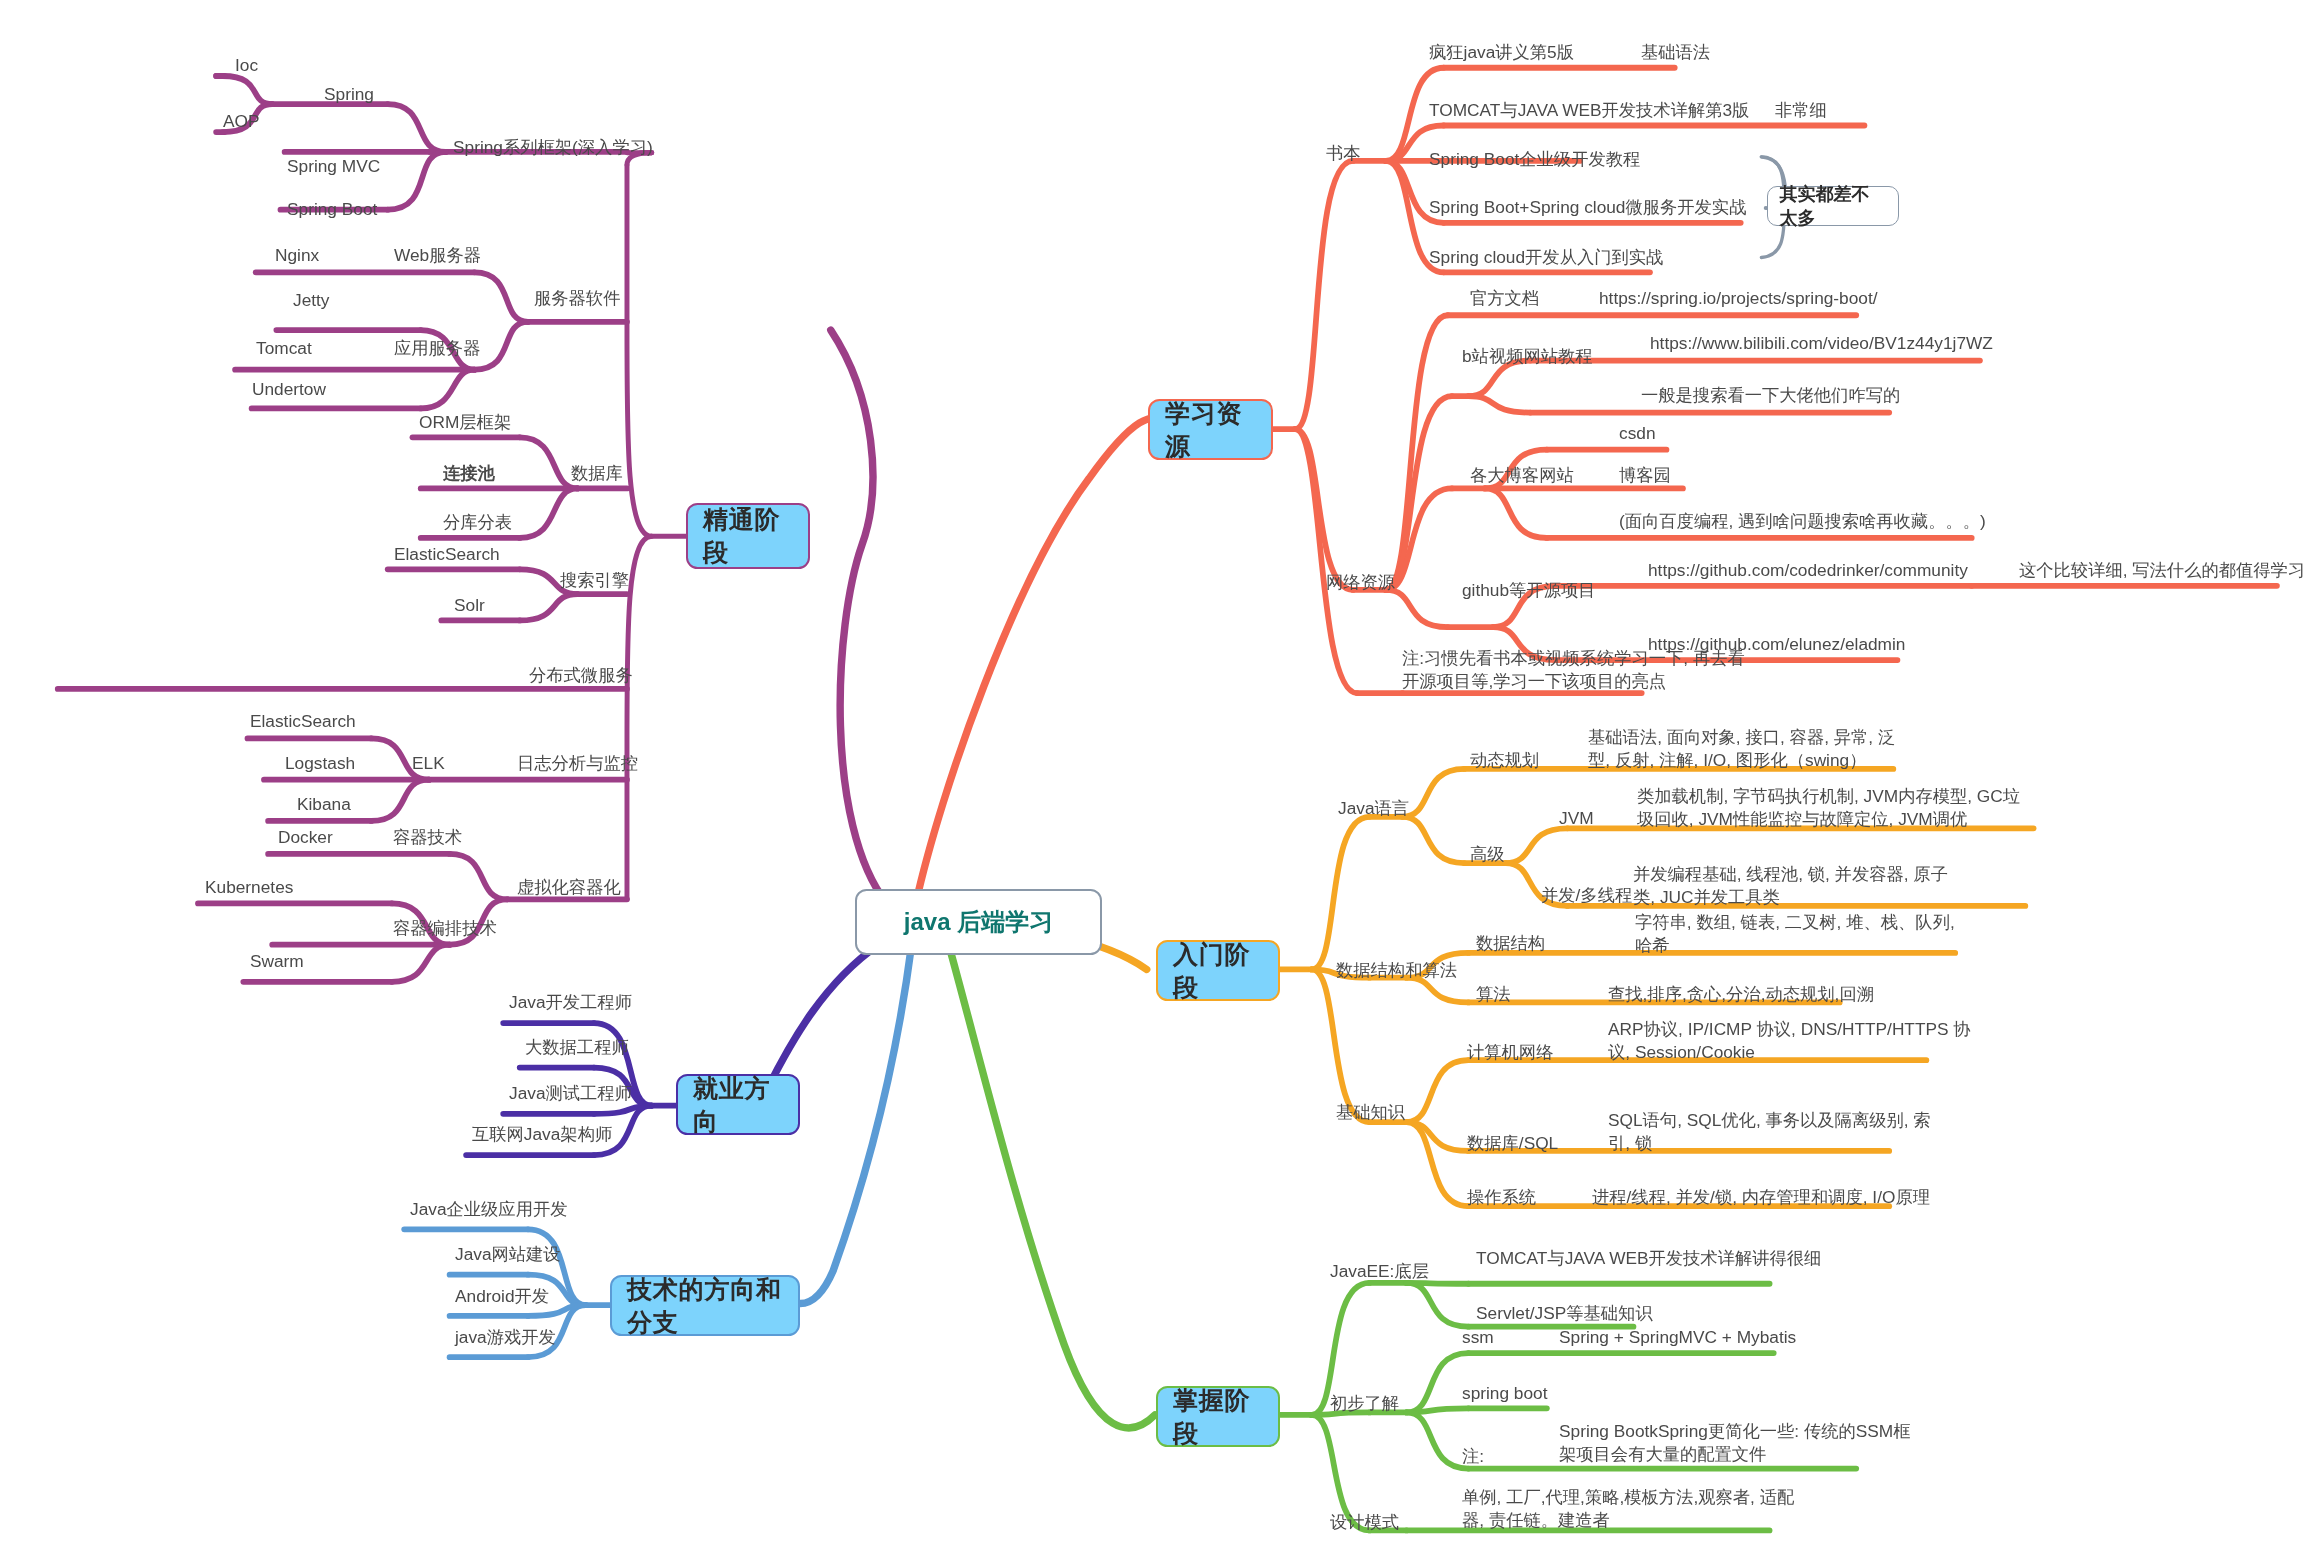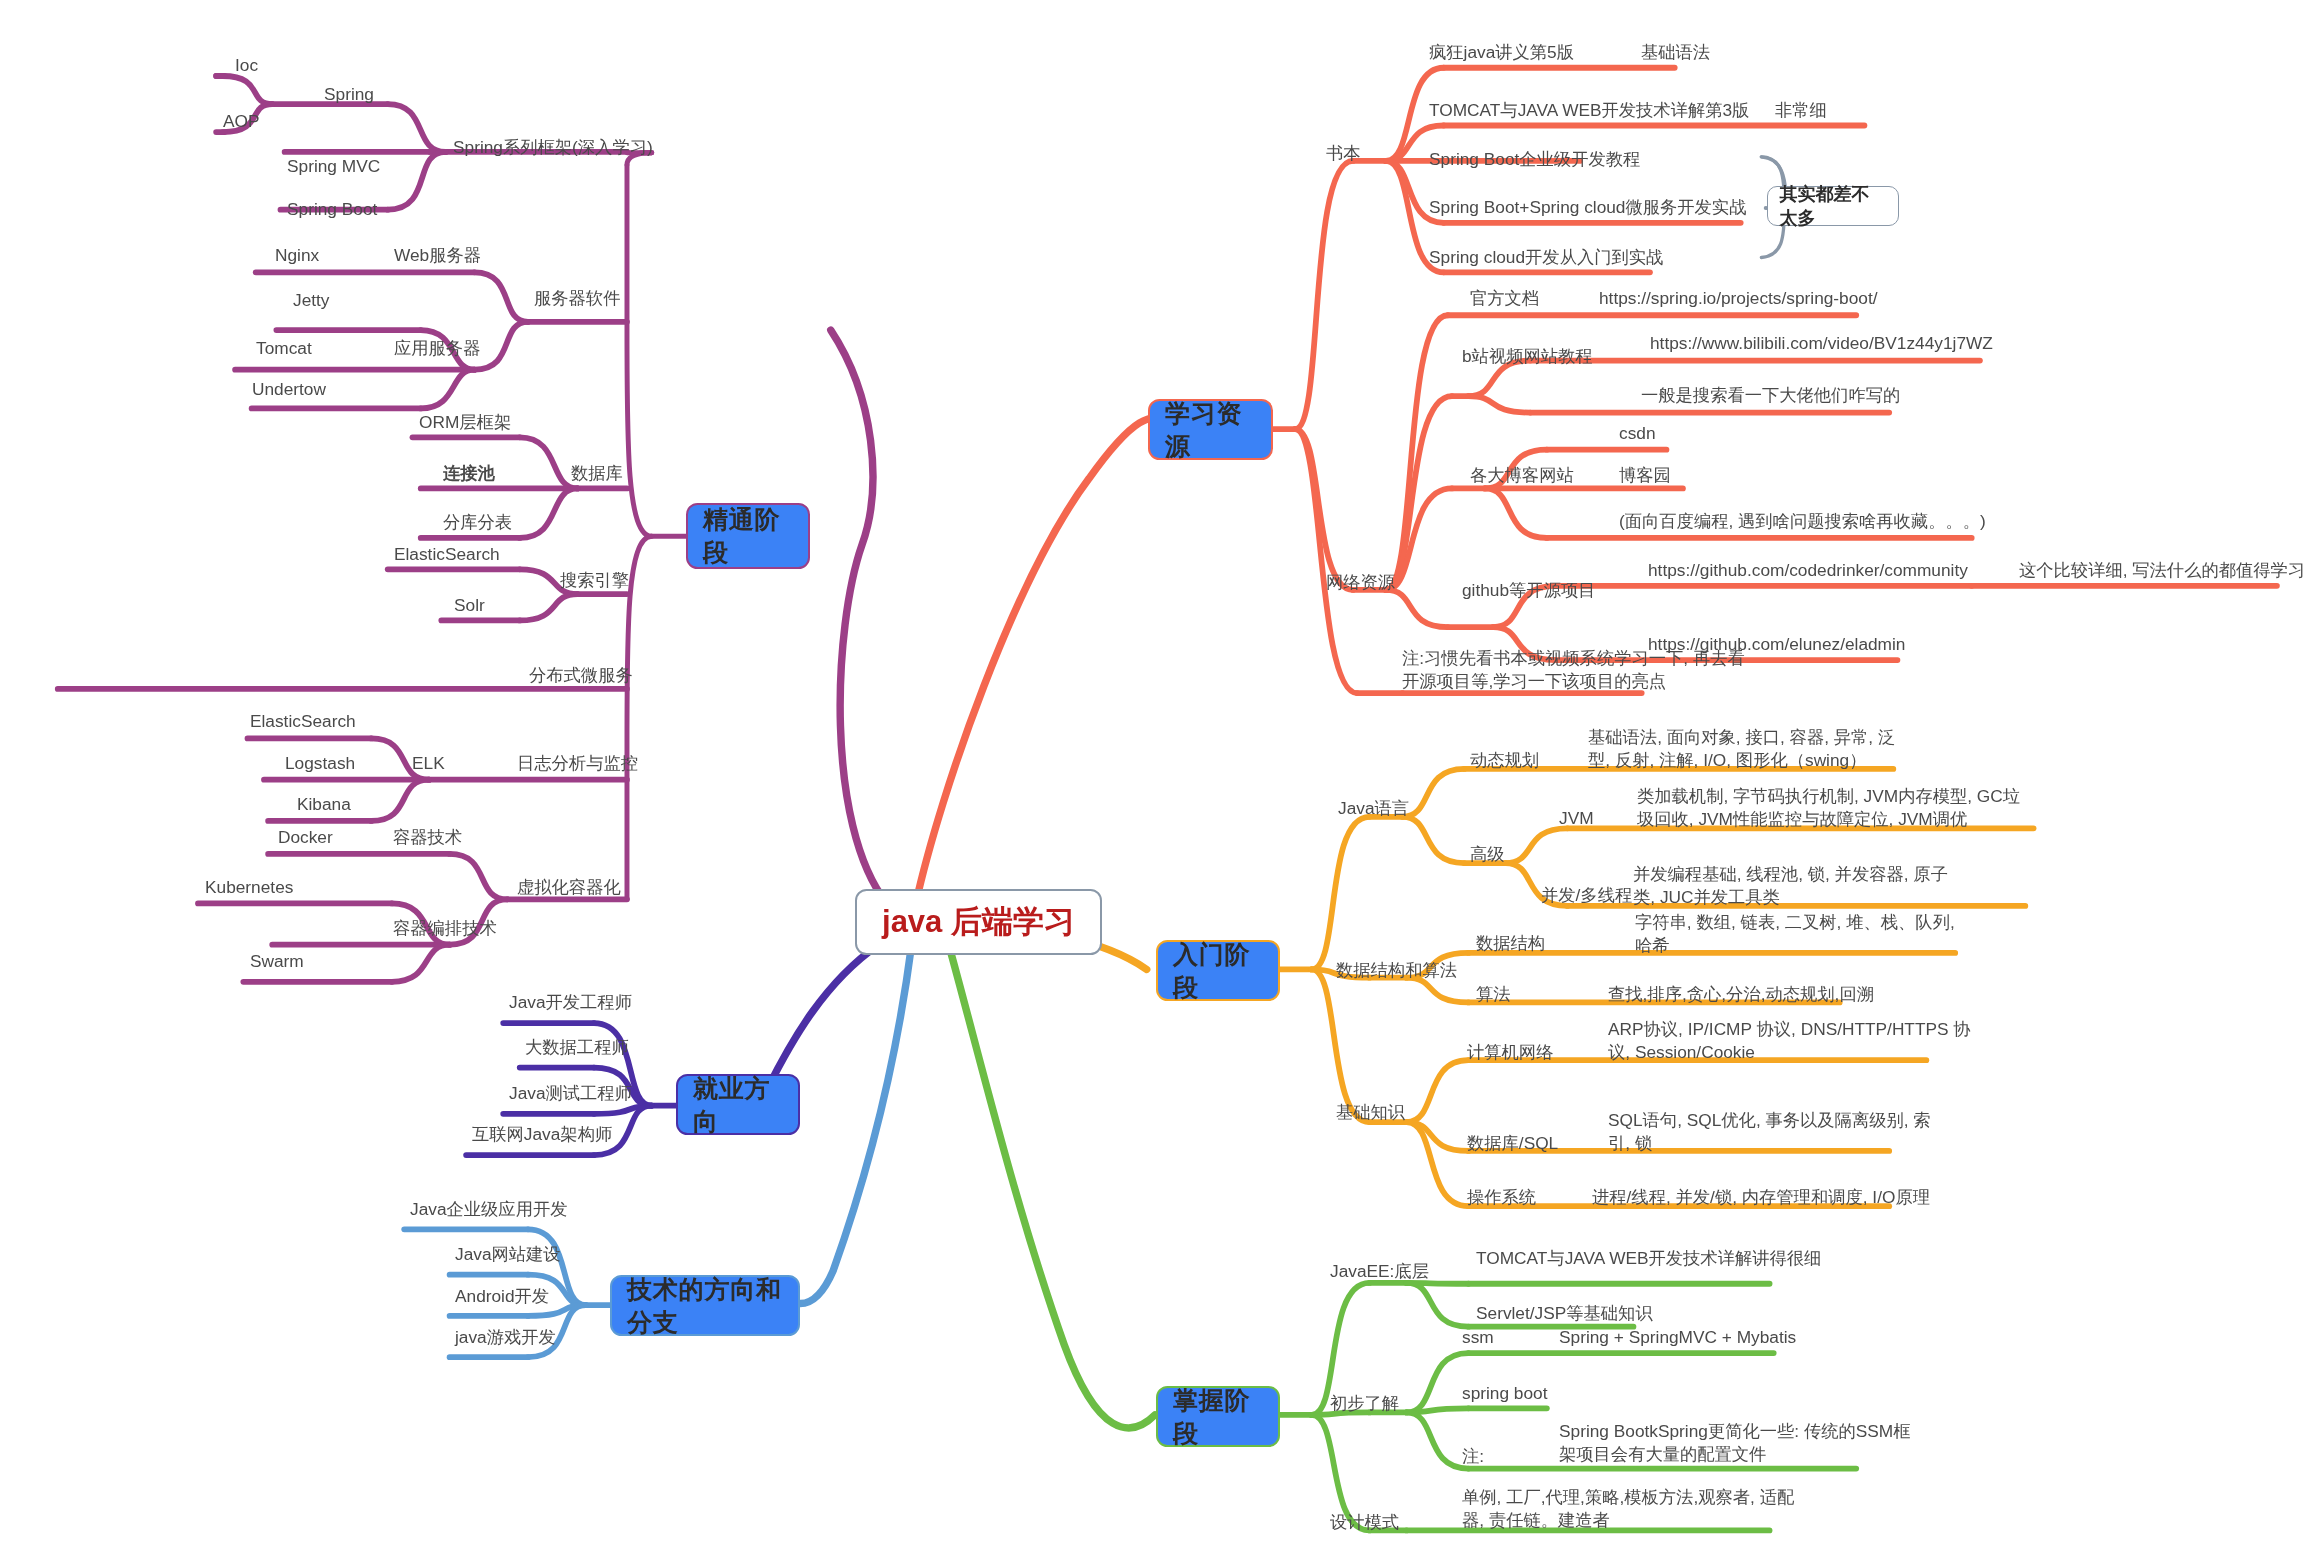--- a/index.html
+++ b/index.html
@@ -1,25 +1,25 @@
 <!DOCTYPE html>
 <html style="font-size:13px"><head>
 <meta charset="utf-8">
 <style>
   html,body{margin:0;padding:0;background:#ffffff;}
   body{font-family:"Liberation Sans","DejaVu Sans",sans-serif;color:#3f3f3f;}
   #root{position:relative;width:2319px;height:1566px;overflow:hidden;background:#fff;}
   svg.links{position:absolute;left:0;top:0;width:2319px;height:1566px;pointer-events:none;}
   .lbl{position:absolute;font-size:17.3px;line-height:1.35;color:#4a4a4a;white-space:pre;}
   .lbl.wrap{white-space:pre-line;}
-  .stage{position:absolute;border-radius:11.5px;border:2.5px solid #999;background:#3b82f6;
+  .stage{position:absolute;border-radius:11.5px;border:2.5px solid #999;background:#7dd3fc;
          font-size:25px;font-weight:bold;color:#2b2b2b;display:flex;align-items:center;
          justify-content:center;padding:8.2px 15px;box-sizing:border-box;letter-spacing:0.8px;}
   .center{position:absolute;border:2.5px solid #8a98a8;border-radius:11.5px;background:#fff;
-          font-size:31px;font-weight:bold;color:#b91c1c;display:flex;align-items:center;
+          font-size:24px;font-weight:bold;color:#0f766e;display:flex;align-items:center;
           justify-content:center;padding:22px 18px;box-sizing:border-box;}
   .notebox{position:absolute;border:1.6px solid #8a98a8;border-radius:10px;background:#fff;
            font-size:18px;font-weight:bold;color:#2b2b2b;display:flex;align-items:center;
            justify-content:center;padding:6.6px 11.5px;box-sizing:border-box;}
 </style>
 </head>
 <body>
 
 <div id="root">
 

